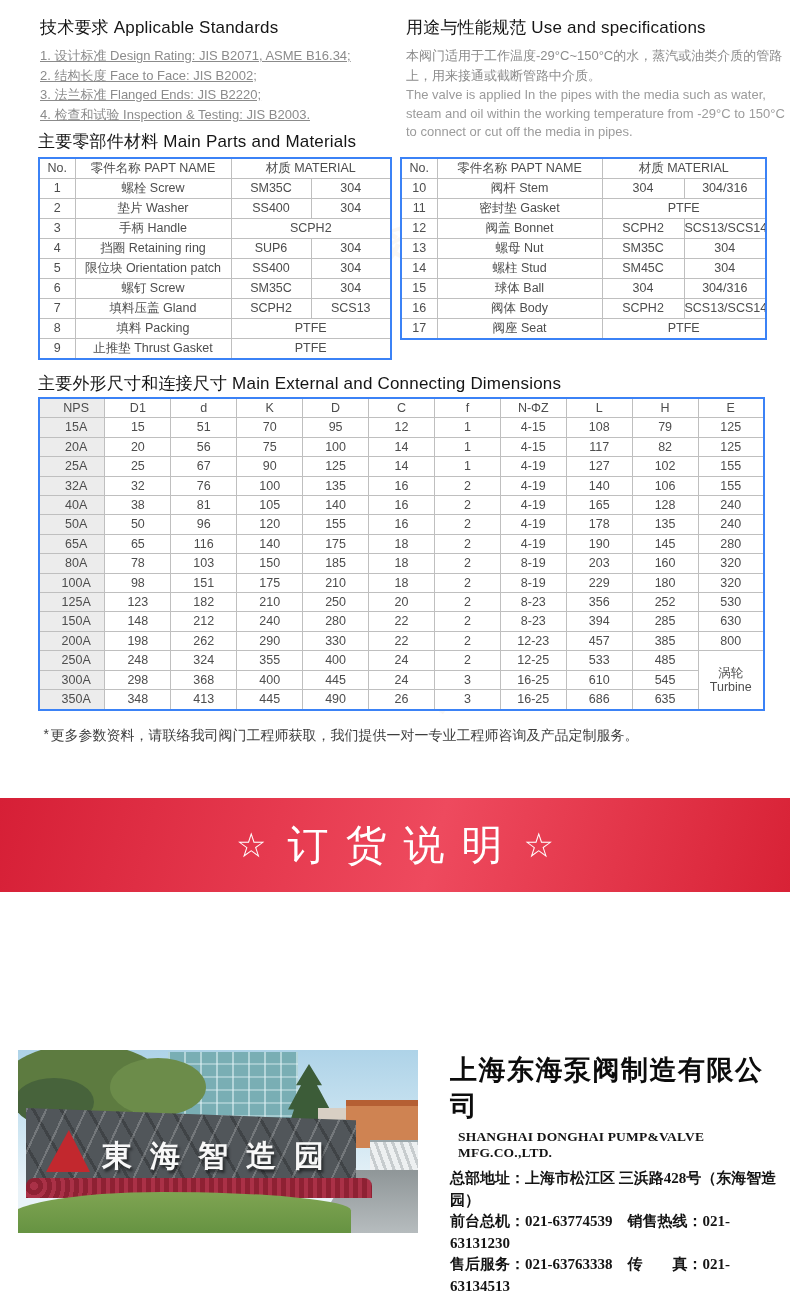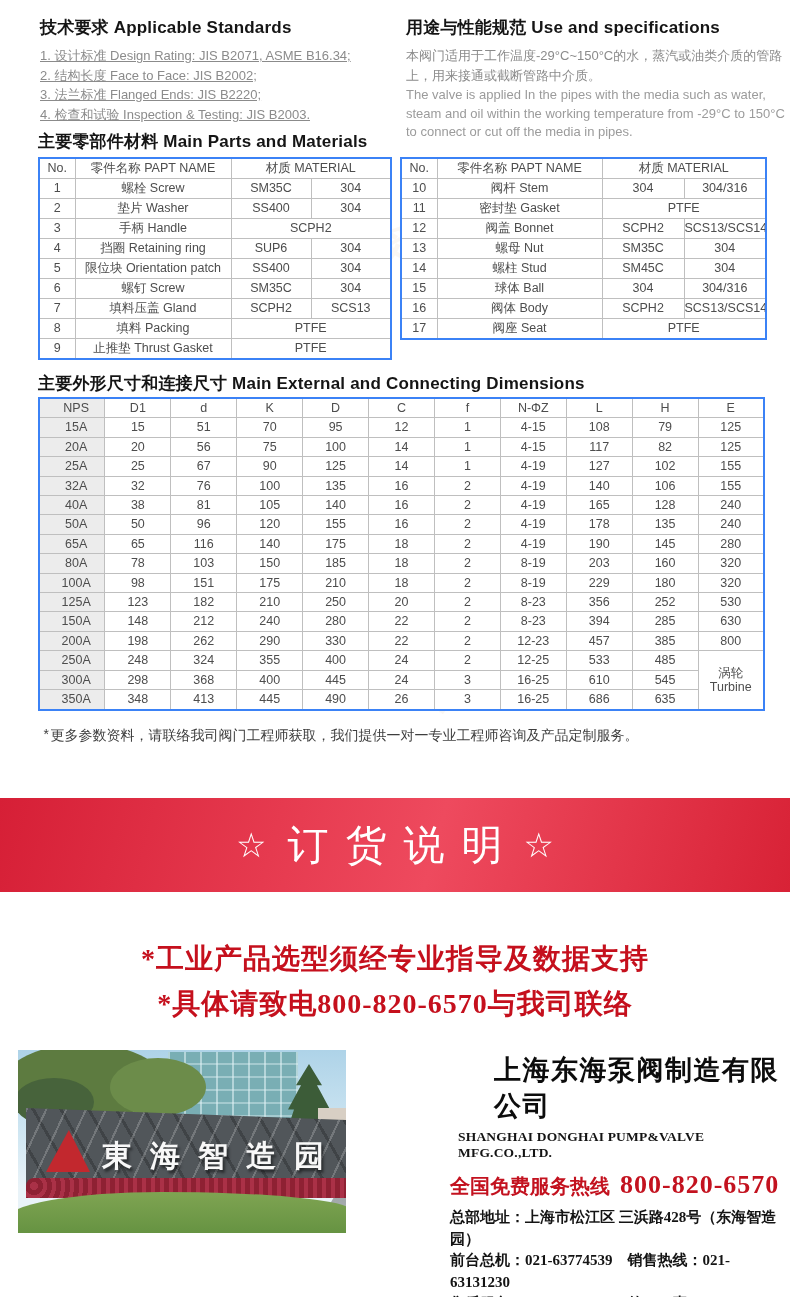--- a/index.html
+++ b/index.html
@@ -1,19 +1,19 @@
 <!DOCTYPE html>
 <html><head>
 <meta charset="utf-8">
 <style>
   html,body{margin:0;padding:0;background:#fff;}
   .page{position:relative;width:790px;height:1297px;background:#fff;overflow:hidden;
         font-family:"Liberation Sans",sans-serif;}
   .abs{position:absolute;}
-  .h2{font-size:17px;font-weight:700;color:#151515;letter-spacing:.2px;}
+  .h2{font-size:17px;font-weight:400;color:#151515;letter-spacing:.2px;}
   
   .std-items{margin-top:7px;}
   .std-items div{font-size:13px;color:#8b8b8b;line-height:19.5px;text-decoration:underline;}
   .use-zh{margin-top:7px;font-size:13px;color:#8b8b8b;line-height:19.5px;}
   .use-en{margin-top:1px;font-size:13px;color:#9b9b9b;line-height:18.5px;}
   
   table.tbl{border-collapse:collapse;table-layout:fixed;border:2px solid #3b82f6;
             font-size:12.5px;color:#4d4d4d;background:#fff;}
   .tbl th,.tbl td{border:1px solid #bfbfbf;font-weight:400;text-align:center;
                   padding:0;height:19px;line-height:19px;white-space:nowrap;overflow:hidden;}
@@ -28,29 +28,29 @@
   .banner .star{color:#fff;font-size:34px;margin:0 4px;}
   .banner .txt{color:#fff;font-size:41px;font-weight:400;letter-spacing:17px;text-indent:17px;}
   
   .promo{left:0;top:936px;width:790px;text-align:center;}
   .promo div{font-family:"Liberation Serif",serif;font-weight:700;font-size:28px;
              line-height:45px;color:#c5101d;letter-spacing:1px;}
   
   .info{left:450px;top:1052px;width:330px;font-family:"Liberation Serif",serif;
         font-weight:700;color:#141414;}
   .info .cn{font-family:"Liberation Sans",sans-serif;font-size:27px;font-weight:700;
-            letter-spacing:1.5px;color:#0c0c0c;margin-left:44px;}
+            letter-spacing:1.5px;color:#0c0c0c;}
   .info .en{font-size:13.5px;margin-top:5px;letter-spacing:.2px;margin-left:8px;}
   .info .hot{margin-top:9px;color:#c3121f;}
   .info .hot .lbl{font-family:"Liberation Sans",sans-serif;font-size:20px;font-weight:700;}
   .info .hot .num{font-size:26px;letter-spacing:1px;margin-left:6px;}
   .info .lines{margin-top:7px;}
   .info .lines div{font-size:15px;line-height:21.5px;}
   
-  .photo{left:18px;top:1050px;width:328px;height:183px;overflow:hidden;
+  .photo{left:18px;top:1050px;width:400px;height:183px;overflow:hidden;
          background:linear-gradient(#aed3e8 0%,#cfe6f2 45%,#e9f3f8 75%);}
   .photo>div{position:absolute;}
   .ph-building{left:150px;top:2px;width:130px;height:78px;background:#79aeb4;
     background-image:repeating-linear-gradient(90deg,rgba(228,244,247,.55) 0 2px,transparent 2px 16px),
                      repeating-linear-gradient(0deg,rgba(228,244,247,.4) 0 2px,transparent 2px 13px);}
   .ph-tree1{left:-14px;top:-6px;width:160px;height:76px;background:#5d7b40;border-radius:50%;}
   .ph-tree2{left:92px;top:8px;width:96px;height:58px;background:#6c8c4a;border-radius:50%;}
   .ph-tree3{left:-4px;top:28px;width:80px;height:48px;background:#47633b;border-radius:50%;}
   .ph-conifer{left:266px;top:14px;width:50px;height:76px;background:#3c5c38;
     clip-path:polygon(50% 0,76% 28%,66% 28%,92% 60%,80% 60%,100% 100%,0 100%,20% 60%,8% 60%,34% 28%,24% 28%);}
@@ -454,24 +454,20 @@
   </table>
 
   <div class="abs note" style="left:42px;top:727px;">*更多参数资料，请联络我司阀门工程师获取，我们提供一对一专业工程师咨询及产品定制服务。</div>
 
   <div class="abs banner">
     <span class="star">☆</span>
     <span class="txt">订货说明</span>
     <span class="star">☆</span>
   </div>
 
-  <div class="abs promo">
-    <div>*工业产品选型须经专业指导及数据支持</div>
-    <div>*具体请致电800-820-6570与我司联络</div>
-  </div>
 
   <div class="abs photo">
     <div class="ph-building"></div>
     <div class="ph-tree1"></div>
     <div class="ph-tree2"></div>
     <div class="ph-tree3"></div>
     <div class="ph-conifer"></div>
     <div class="ph-far2"></div>
     <div class="ph-far"></div>
     <div class="ph-gate"></div>
@@ -480,24 +476,20 @@
       <div class="ph-logo" style="position:absolute;"></div>
       <div class="ph-sign" style="position:absolute;">東海智造园</div>
     </div>
     <div class="ph-flowers"></div>
     <div class="ph-lawn"></div>
   </div>
 
   <div class="abs info">
     <div class="cn">上海东海泵阀制造有限公司</div>
     <div class="en">SHANGHAI DONGHAI PUMP&amp;VALVE MFG.CO.,LTD.</div>
-    <div class="hot">
-      <span class="lbl">全国免费服务热线</span>
-      <span class="num">800-820-6570</span>
-    </div>
     <div class="lines">
       <div>总部地址：上海市松江区 三浜路428号（东海智造园）</div>
       <div>前台总机：021-63774539　销售热线：021-63131230</div>
       <div>售后服务：021-63763338　传　　真：021-63134513</div>
 
     </div>
   </div>
 
 </div>
 

